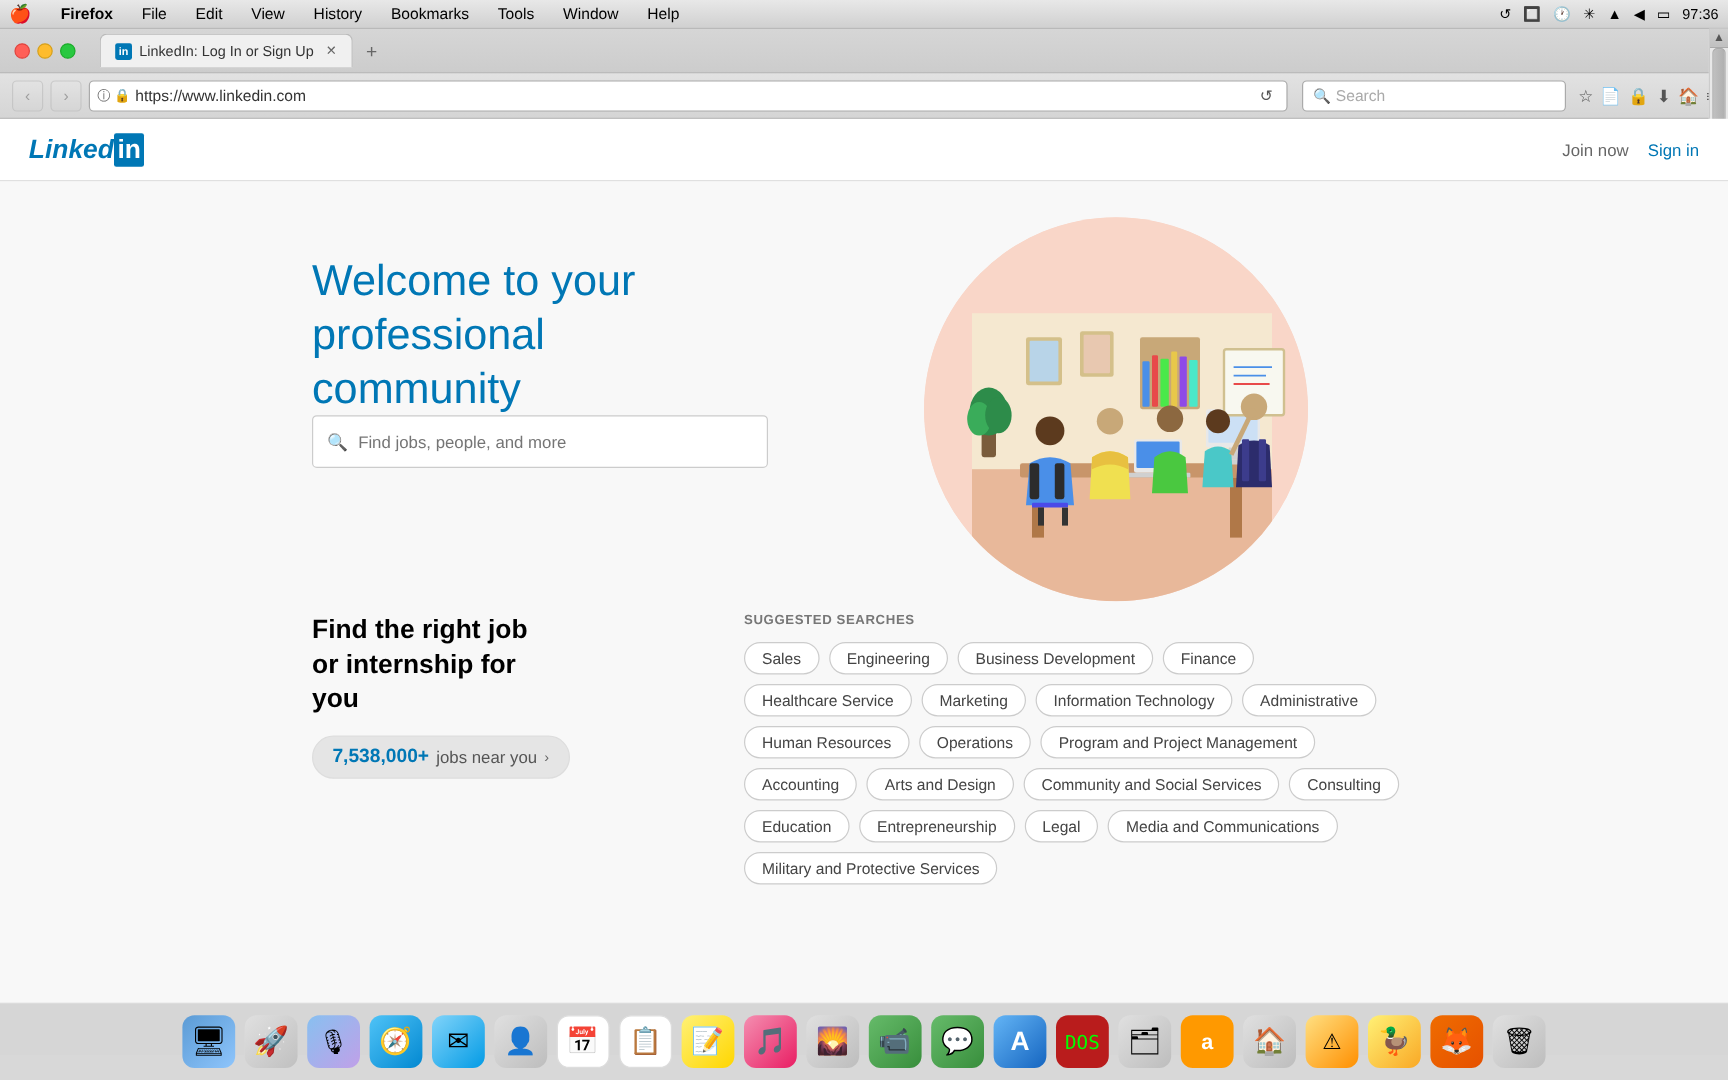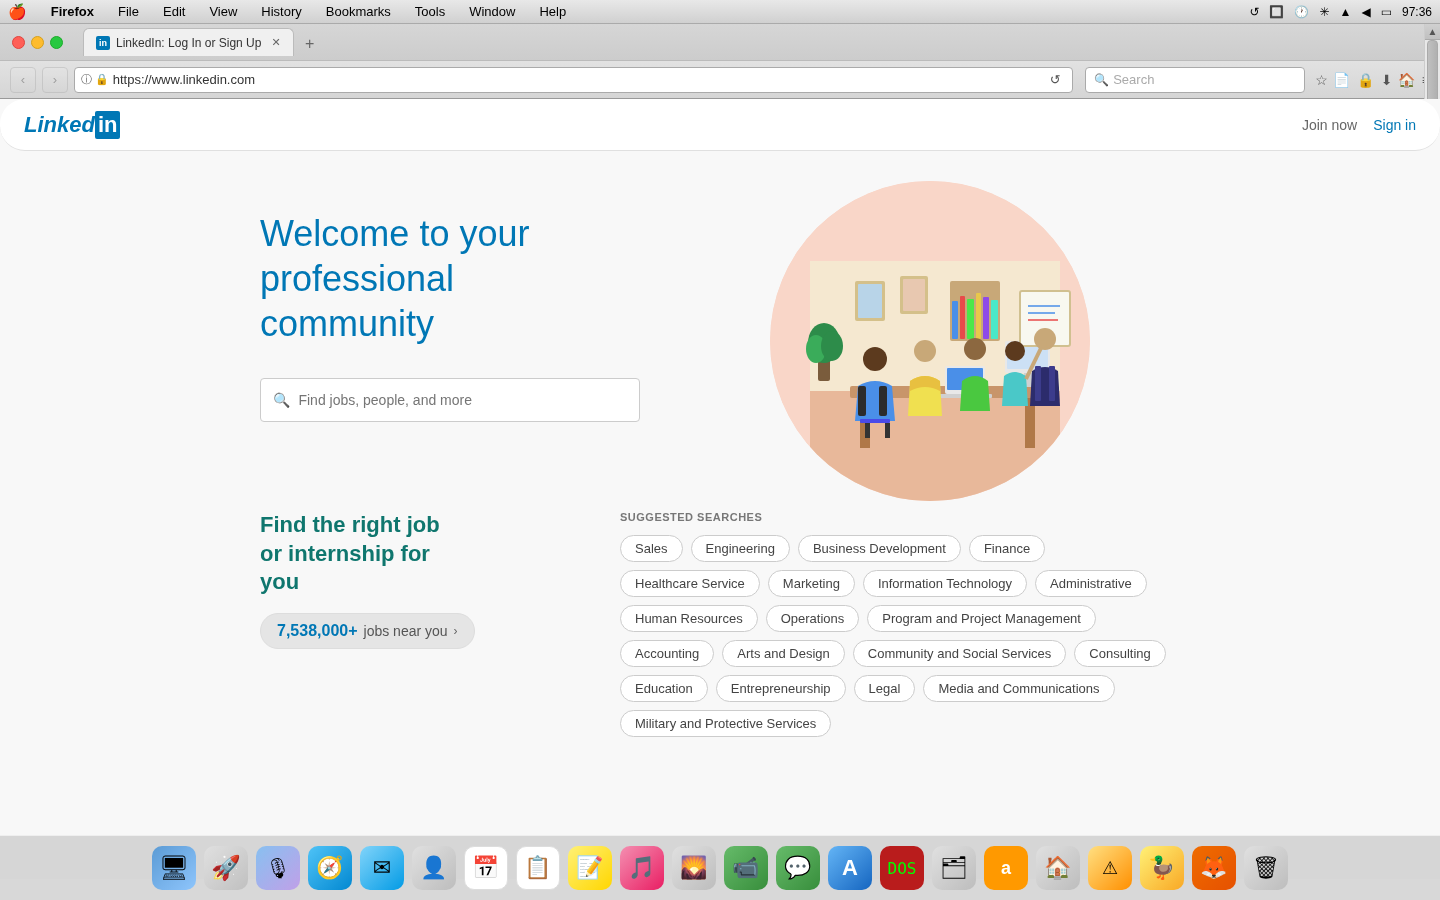--- a/index.html
+++ b/index.html
@@ -168,21 +168,20 @@
 
     
     .linkedin-nav {
       background: white;
       height: 52px;
       display: flex;
       align-items: center;
       padding: 0 24px;
       border-bottom: 1px solid #e0e0e0;
       position: relative;
-      border-radius: 25px;
     }
     .linkedin-logo {
       display: flex; align-items: center;
       font-size: 22px; font-weight: bold;
       color: #0077b5;
       margin-right: auto;
     }
     .logo-in-box {
       background: #0077b5;
       color: white;
@@ -209,21 +208,20 @@
     .hero-left {
       flex: 0 0 420px;
       padding-top: 20px;
     }
 
     .hero-headline {
       font-size: 36px;
       font-weight: 300;
       color: #0077b5;
       line-height: 1.25;
-      margin-bottom: 32px;
     }
 
     .search-box {
       display: flex;
       align-items: center;
       border: 1px solid #ccc;
       border-radius: 4px;
       background: white;
       padding: 0 12px;
       height: 44px;
@@ -266,21 +264,21 @@
     }
 
     .jobs-left {
       flex: 0 0 320px;
       padding-top: 10px;
     }
 
     .jobs-headline {
       font-size: 22px;
       font-weight: 600;
-      color: #0f766e;
+      color: #000000;
       line-height: 1.3;
       margin-bottom: 16px;
     }
 
     .jobs-count-pill {
       display: inline-flex;
       align-items: center;
       gap: 6px;
       background: #e5e5e5;
       border: 1px solid #ddd;

